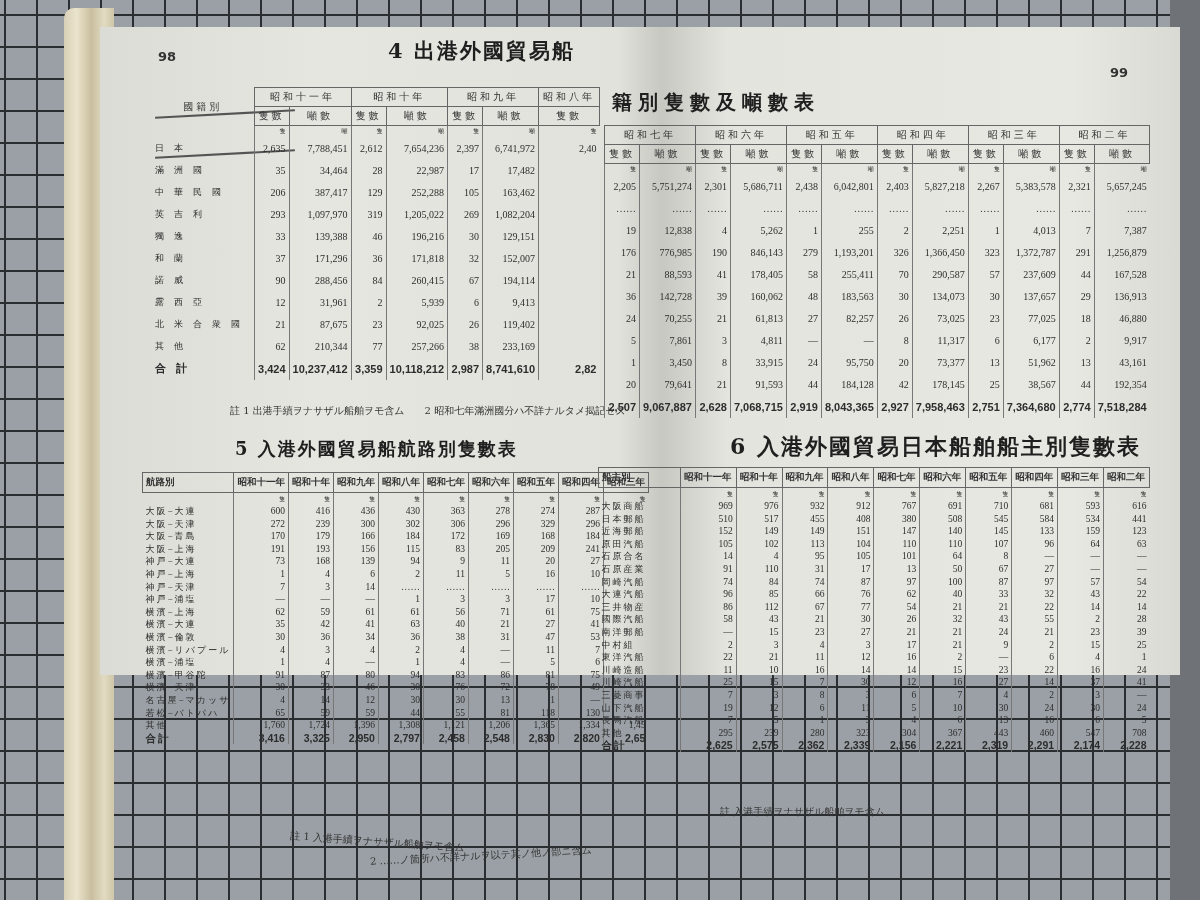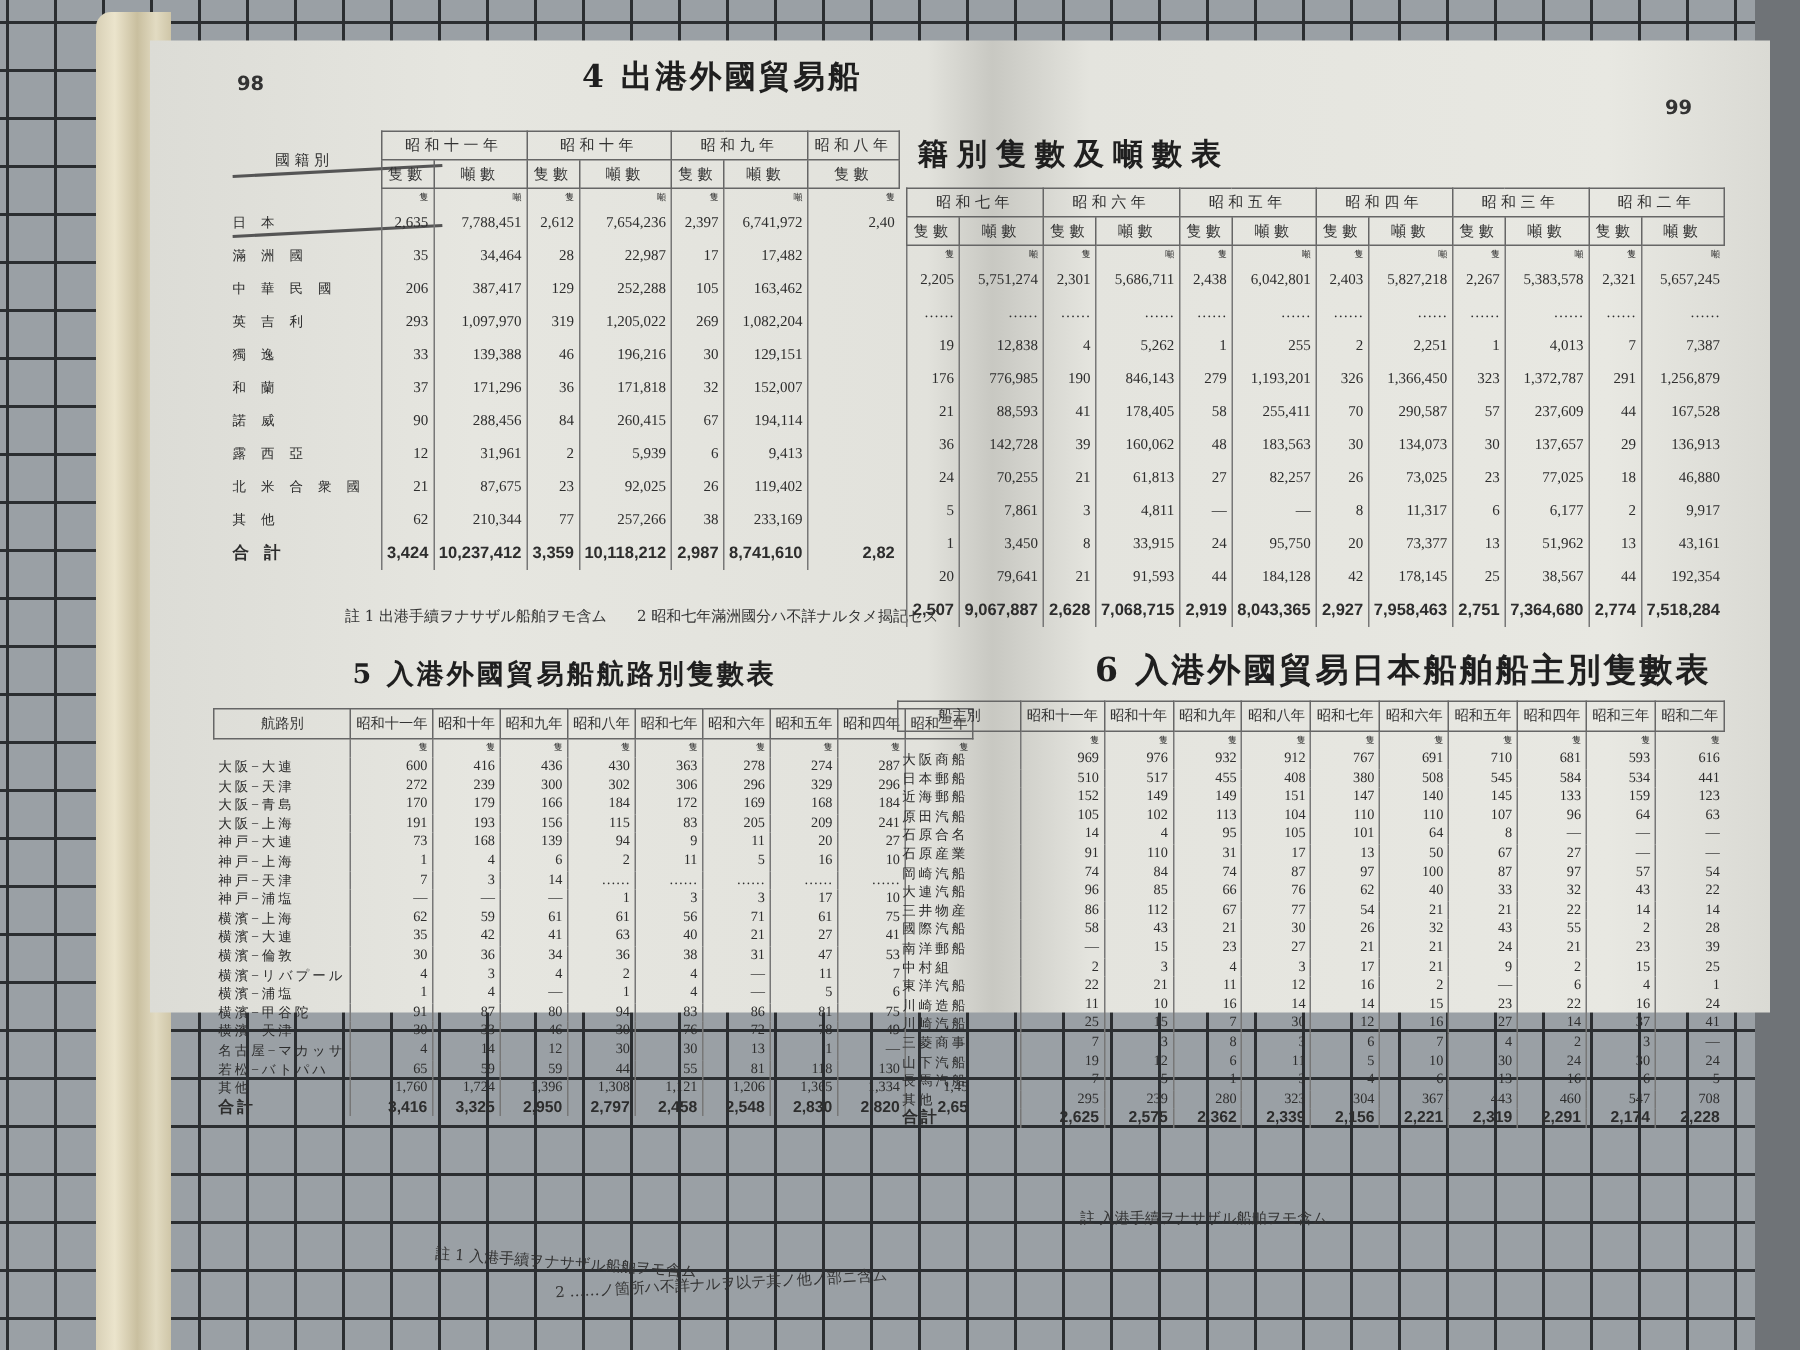--- a/index.html
+++ b/index.html
@@ -45,21 +45,21 @@
   }
   table { border-collapse: collapse; position: absolute; font-family: "Liberation Serif", serif; }
   td, th { font-weight: normal; white-space: nowrap; }
   .t4 th { border: 1px solid #666; font-size: 10px; padding: 2px 4px; text-align: center; color: #333; letter-spacing: 3px; }
   .t4 td { border-left: 1px solid #777; font-size: 10px; text-align: right; padding: 0 3px; height: 22px; color: #2d2d2d; }
   .t4 tr.total td { font-family: "Liberation Sans", sans-serif; font-weight: bold; font-size: 11px; }
   .t4 td.label { text-align: left; border-left: none; letter-spacing: 10px; font-size: 9px; }
   .t4 .unit td { height: 12px; font-size: 6px; text-align: right; }
   .hline { position: absolute; height: 2px; background: #555; }
 
-  .t5 th, .t6 th { border: 1px solid #666; font-size: 9.5px; padding: 3px 3px; text-align: center; color: #333; }
+  .t5 th, .t6 th { border: 1px solid #666; font-size: 9.5px; padding: 3px 3px; text-align: left; color: #333; font-weight: bold; }
   .t5 td, .t6 td { border-left: 1px solid #777; font-size: 9.5px; text-align: right; padding: 0 3px; height: 12.6px; line-height: 12.6px; color: #2d2d2d; }
   .t5 td.label, .t6 td.label { text-align: left; border-left: none; font-size: 9px; letter-spacing: 2px; }
   .t5 tr.total td, .t6 tr.total td { font-family: "Liberation Sans", sans-serif; font-weight: bold; font-size: 10.5px; }
   .note { position: absolute; font-size: 10px; color: #333; white-space: nowrap; }
 </style>
 </head>
 <body>
 
 <div class="mat"></div>
 <div class="mat-right"></div>

